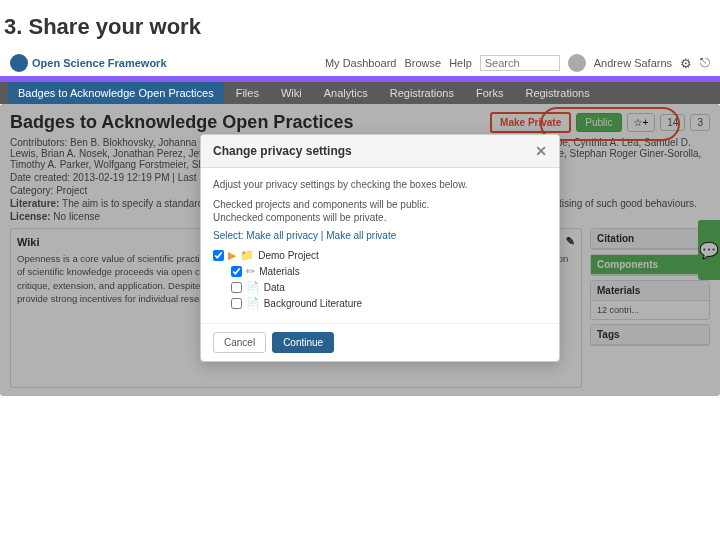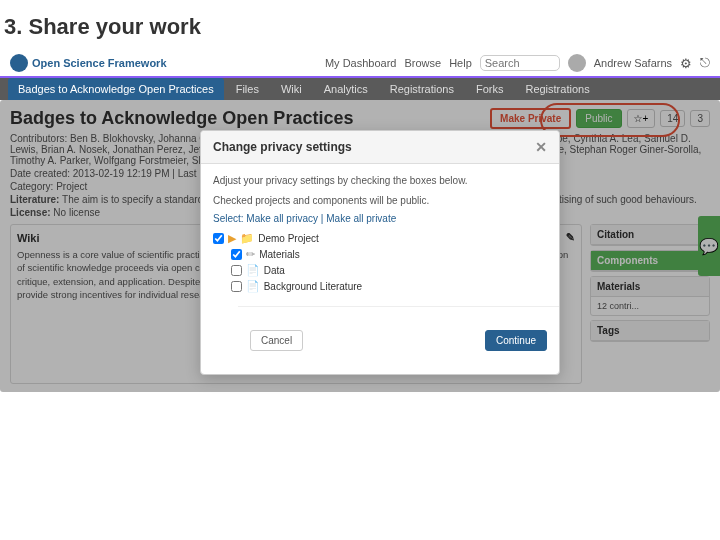--- a/index.html
+++ b/index.html
@@ -10,21 +10,21 @@
       padding: 14px 20px 10px 4px;
       font-size: 22px;
       font-weight: bold;
       color: #333;
       border-bottom: none;
     }
 
     
     .osf-nav {
       background: #fff;
-      border-bottom: 2px solid #8b5cf6;
+      border-bottom: 6px solid #8b5cf6;
       display: flex;
       align-items: center;
       padding: 4px 10px;
       font-size: 11px;
       color: #555;
       gap: 20px;
     }
     .osf-logo {
       display: flex;
       align-items: center;
@@ -48,21 +48,21 @@
     }
     .nav-link {
       color: #555;
       font-size: 11px;
       text-decoration: none;
       cursor: pointer;
     }
     .nav-search {
       font-size: 11px;
       border: 1px solid #ccc;
-      border-radius: 5px;
+      border-radius: 0;
       padding: 1px 4px;
       width: 80px;
     }
     .nav-avatar {
       width: 18px;
       height: 18px;
       background: #aaa;
       border-radius: 50%;
     }
 
@@ -309,25 +309,24 @@
       font-size: 11px;
     }
     .tree-item .item-label {
       color: #333;
     }
     .tree-sub {
       margin-left: 18px;
     }
     .dialog-footer {
       display: flex;
-      justify-content: space-between;
+      justify-content: flex-start;
       gap: 6px;
-      padding: 23px 12px;
+      padding: 8px 12px;
       border-top: 1px solid #eee;
-      margin-left: 37px;
     }
     .btn-cancel {
       background: #fff;
       border: 1px solid #ccc;
       color: #555;
       font-size: 10px;
       padding: 4px 10px;
       border-radius: 3px;
       cursor: pointer;
     }
@@ -463,20 +462,21 @@
   <div class="overlay-backdrop"></div>
   <div class="privacy-dialog">
     <div class="dialog-header">
       <span>Change privacy settings</span>
       <span class="dialog-close">✕</span>
     </div>
     <div class="dialog-body">
       <div class="dialog-desc">Adjust your privacy settings by checking the boxes below.</div>
       <div class="dialog-check-desc">
         <span>Checked projects and components will be public.</span><br>
+        <span>Unchecked components will be private.</span>
       </div>
       <div class="dialog-links">
         <span>Select:</span>
         <a>Make all privacy</a>
         <span> | </span>
         <a>Make all private</a>
       </div>
 
       <div class="tree-item">
         <input type="checkbox" checked="" style="">

